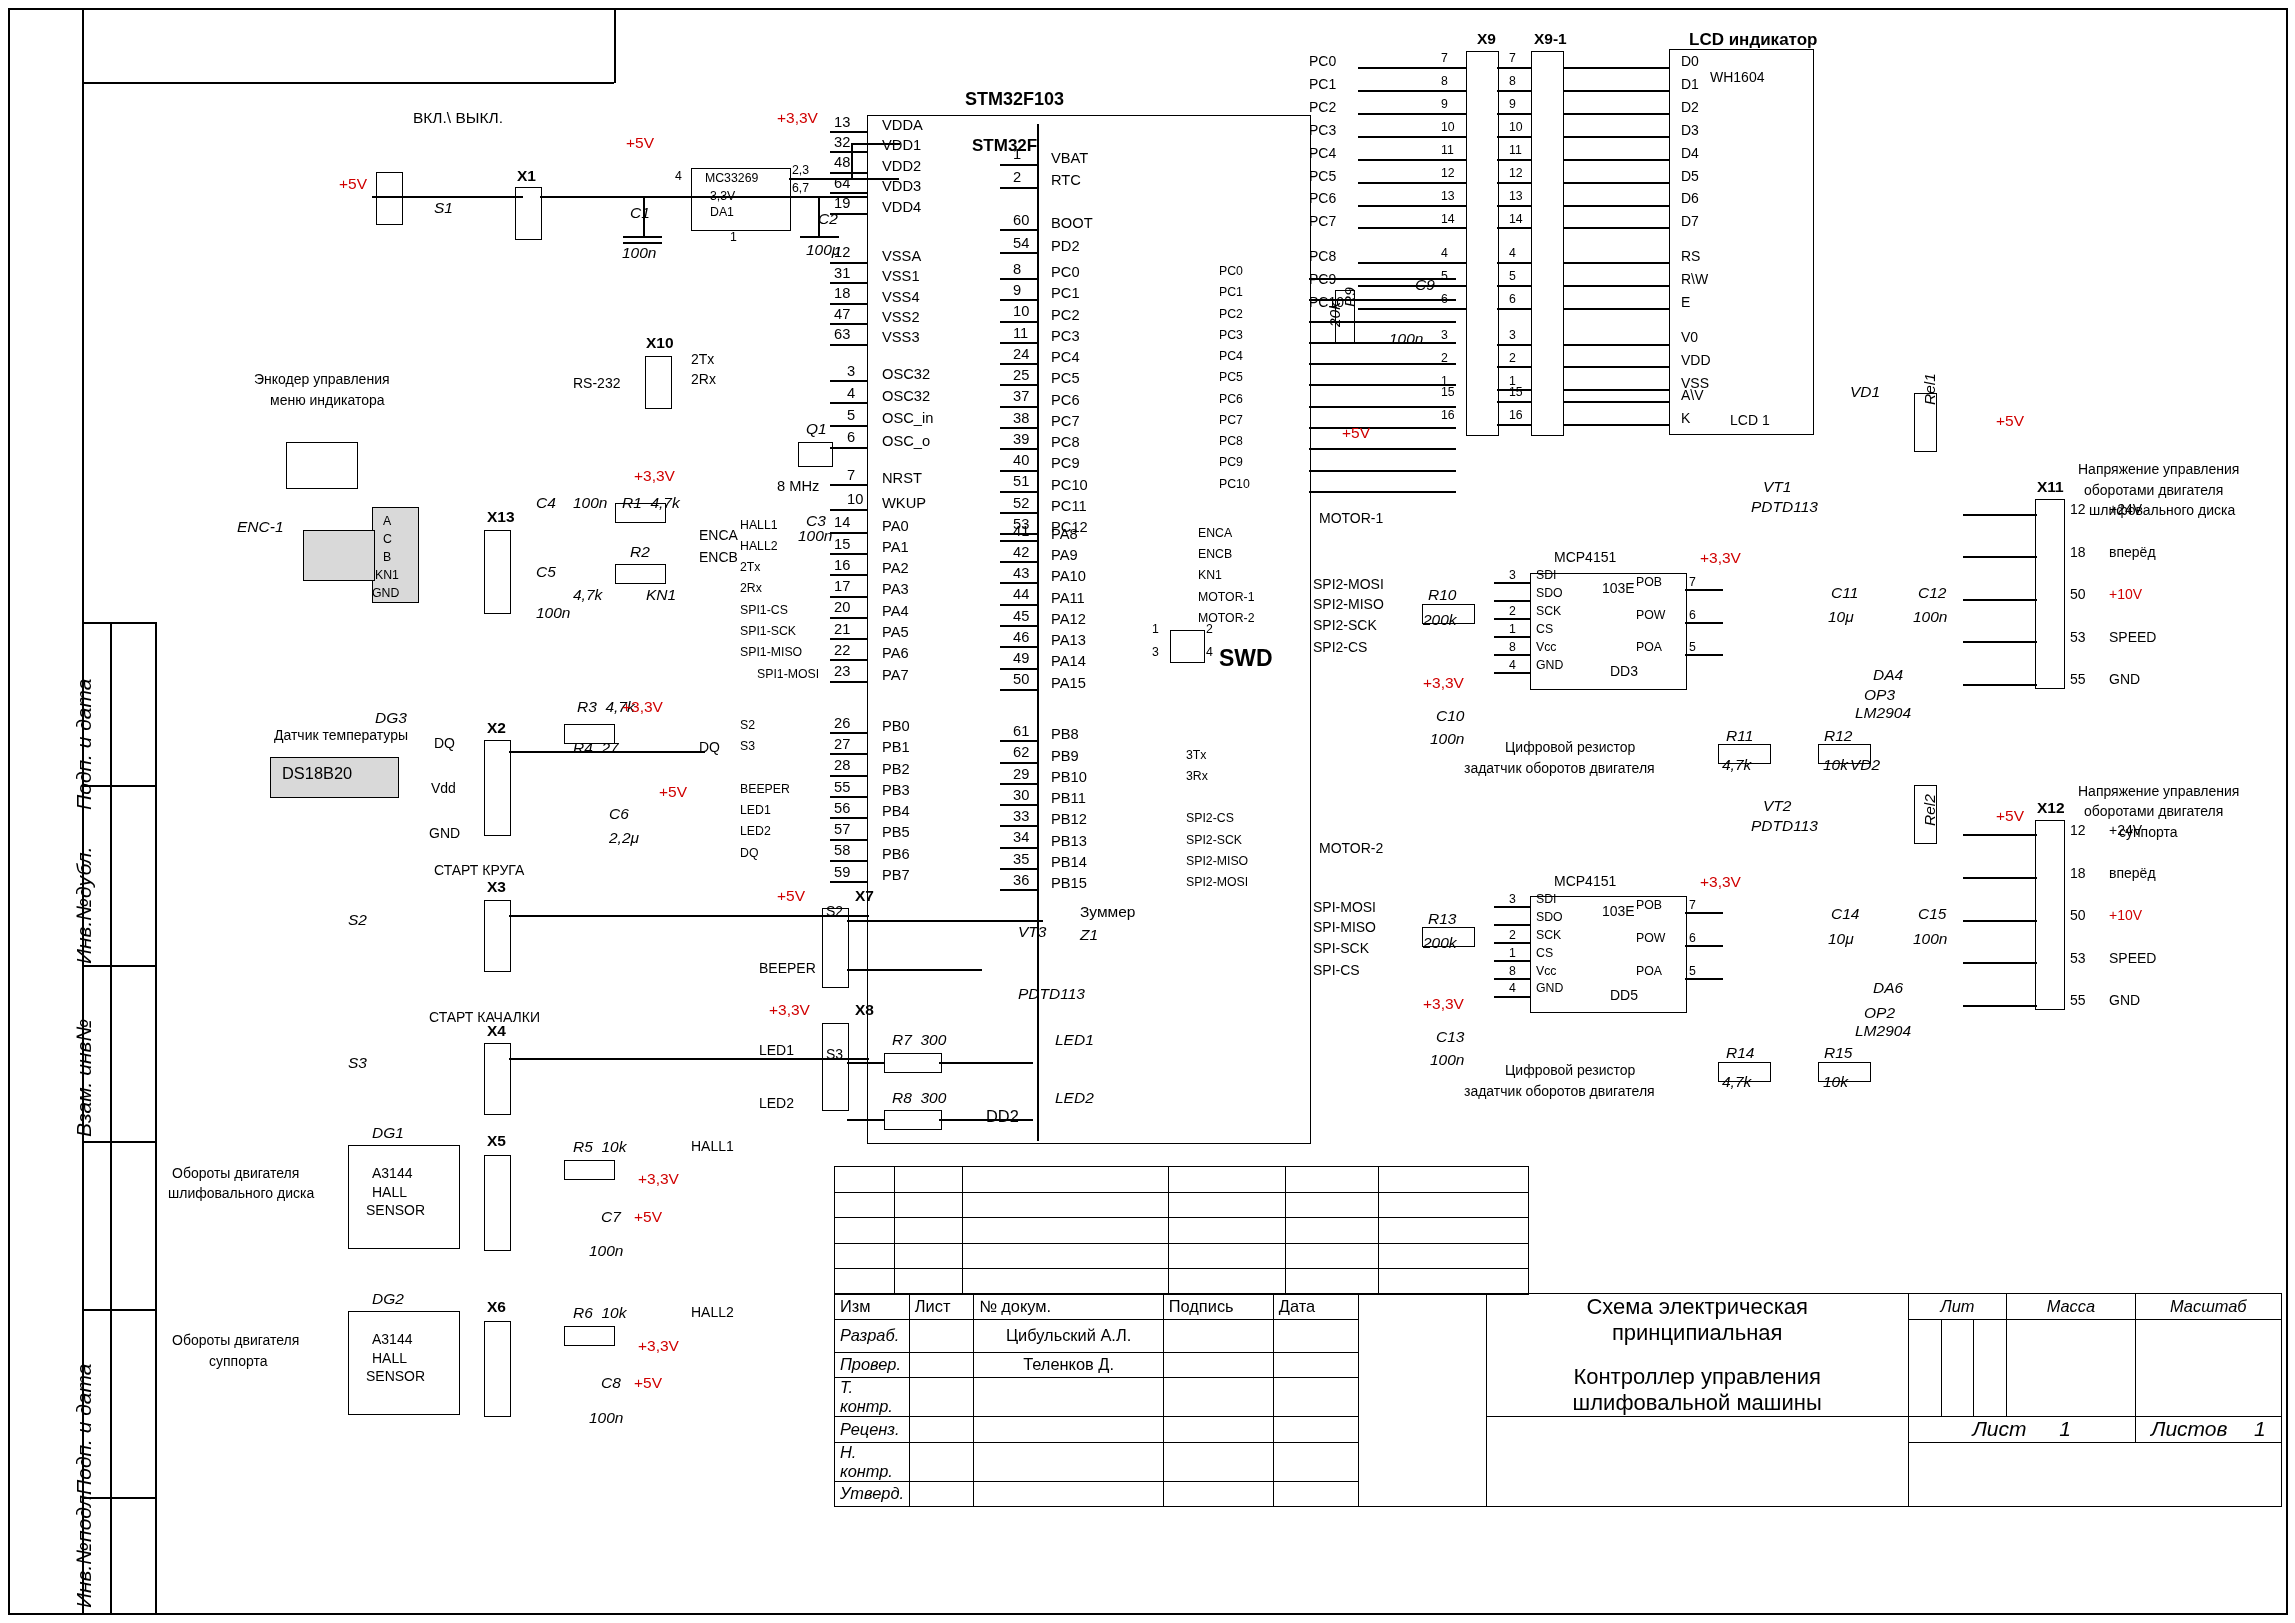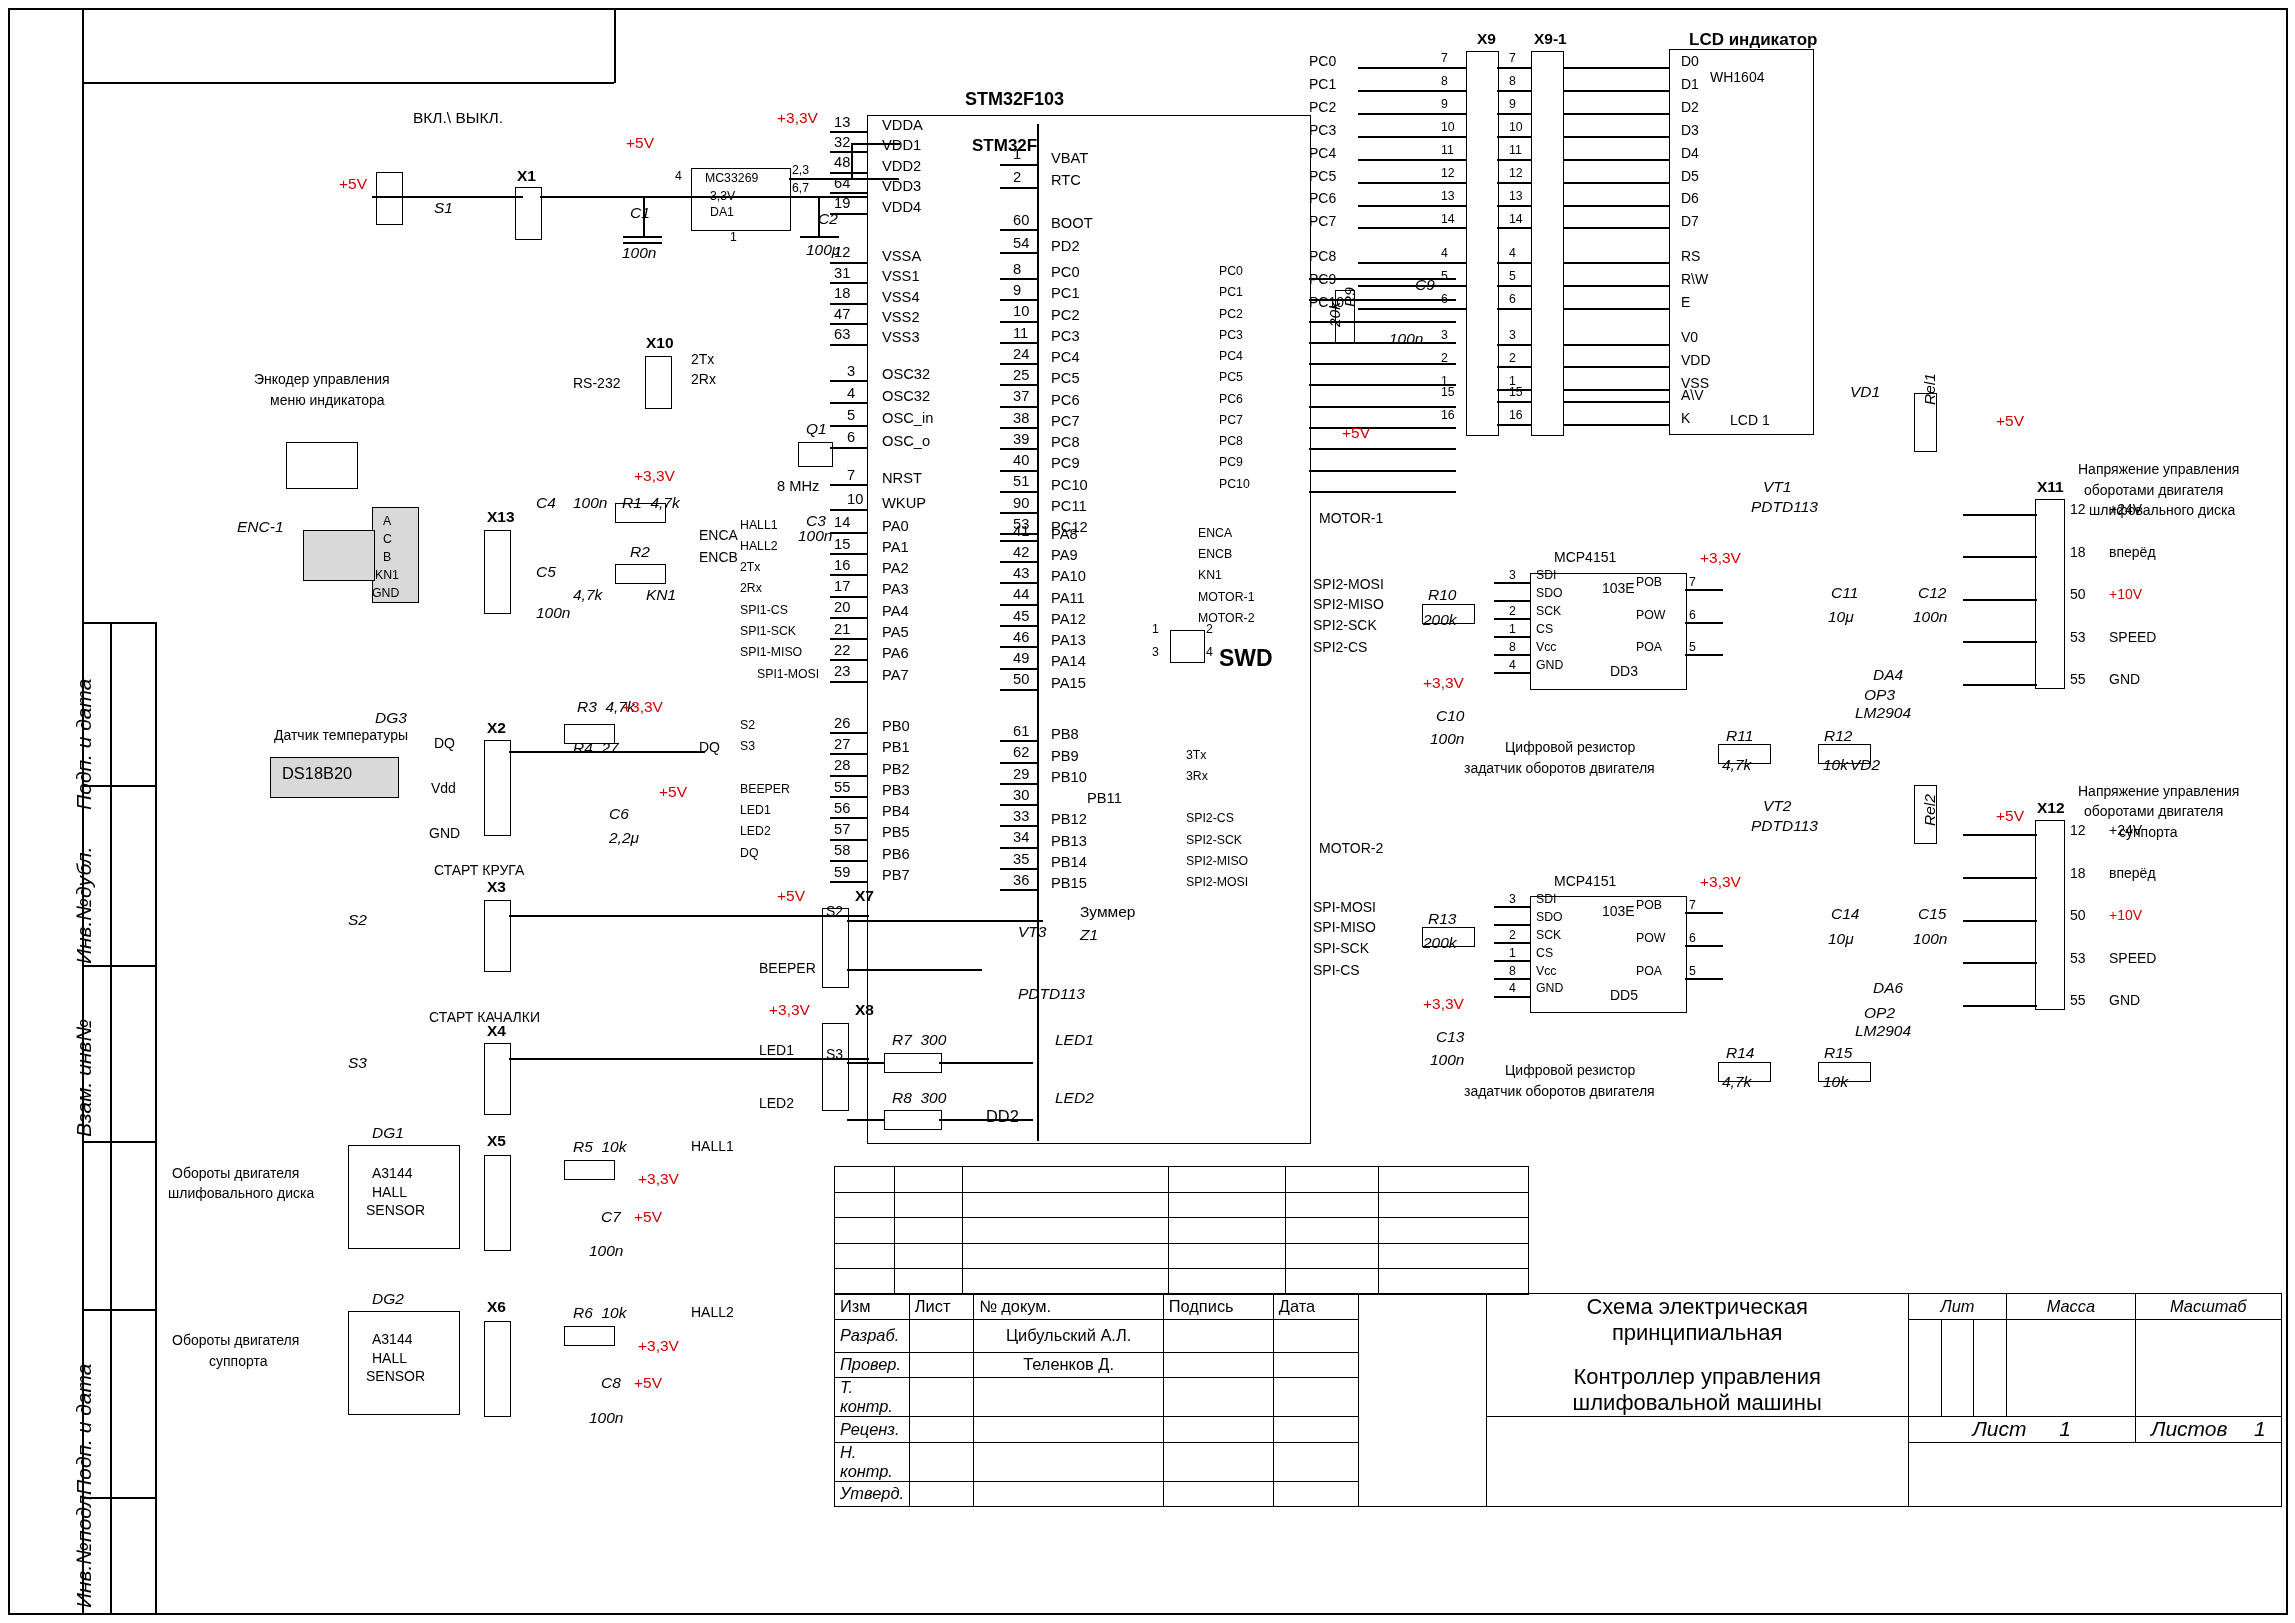--- a/index.html
+++ b/index.html
@@ -241,21 +241,21 @@
       <div class="txt pin" style="position:absolute;left:1013px;top:453px;">40</div>
       <div class="txt pin" style="position:absolute;left:1051px;top:456px;">PC9</div>
       <div class="txt xs" style="position:absolute;left:1219px;top:456px;">PC9</div>
       <div class="ln hl" style="position:absolute;left:1309px;top:470px;width:147px;height:1.6px;background:#000;"></div>
       <div class="ln hl" style="position:absolute;left:1000px;top:470px;width:38px;height:1.6px;background:#000;"></div>
       <div class="txt pin" style="position:absolute;left:1013px;top:474px;">51</div>
       <div class="txt pin" style="position:absolute;left:1051px;top:478px;">PC10</div>
       <div class="txt xs" style="position:absolute;left:1219px;top:478px;">PC10</div>
       <div class="ln hl" style="position:absolute;left:1309px;top:491px;width:147px;height:1.6px;background:#000;"></div>
       <div class="ln hl" style="position:absolute;left:1000px;top:491px;width:38px;height:1.6px;background:#000;"></div>
-      <div class="txt pin" style="position:absolute;left:1013px;top:496px;">90</div>
+      <div class="txt pin" style="position:absolute;left:1013px;top:496px;">52</div>
       <div class="txt pin" style="position:absolute;left:1051px;top:499px;">PC11</div>
       <div class="ln hl" style="position:absolute;left:1000px;top:512px;width:38px;height:1.6px;background:#000;"></div>
       <div class="txt pin" style="position:absolute;left:1013px;top:517px;">53</div>
       <div class="txt pin" style="position:absolute;left:1051px;top:520px;">PC12</div>
       <div class="ln hl" style="position:absolute;left:1000px;top:533px;width:38px;height:1.6px;background:#000;"></div>
     </div>
   <div id="mcu-porta-right">
       <div class="txt pin" style="position:absolute;left:1013px;top:524px;">41</div>
       <div class="txt pin" style="position:absolute;left:1051px;top:527px;">PA8</div>
       <div class="txt xs" style="position:absolute;left:1198px;top:527px;">ENCA</div>
@@ -292,21 +292,21 @@
       <div class="ln hl" style="position:absolute;left:1000px;top:740px;width:38px;height:1.6px;background:#000;"></div>
       <div class="txt pin" style="position:absolute;left:1013px;top:745px;">62</div>
       <div class="txt pin" style="position:absolute;left:1051px;top:749px;">PB9</div>
       <div class="txt xs" style="position:absolute;left:1186px;top:749px;">3Tx</div>
       <div class="ln hl" style="position:absolute;left:1000px;top:762px;width:38px;height:1.6px;background:#000;"></div>
       <div class="txt pin" style="position:absolute;left:1013px;top:767px;">29</div>
       <div class="txt pin" style="position:absolute;left:1051px;top:770px;">PB10</div>
       <div class="txt xs" style="position:absolute;left:1186px;top:770px;">3Rx</div>
       <div class="ln hl" style="position:absolute;left:1000px;top:783px;width:38px;height:1.6px;background:#000;"></div>
       <div class="txt pin" style="position:absolute;left:1013px;top:788px;">30</div>
-      <div class="txt pin" style="position:absolute;left:1051px;top:791px;margin-left:36px;">PB11</div>
+      <div class="txt pin" style="position:absolute;left:1051px;top:791px;">PB11</div>
       <div class="ln hl" style="position:absolute;left:1000px;top:804px;width:38px;height:1.6px;background:#000;"></div>
       <div class="txt pin" style="position:absolute;left:1013px;top:809px;">33</div>
       <div class="txt pin" style="position:absolute;left:1051px;top:812px;">PB12</div>
       <div class="txt xs" style="position:absolute;left:1186px;top:812px;">SPI2-CS</div>
       <div class="ln hl" style="position:absolute;left:1000px;top:825px;width:38px;height:1.6px;background:#000;"></div>
       <div class="txt pin" style="position:absolute;left:1013px;top:830px;">34</div>
       <div class="txt pin" style="position:absolute;left:1051px;top:834px;">PB13</div>
       <div class="txt xs" style="position:absolute;left:1186px;top:834px;">SPI2-SCK</div>
       <div class="ln hl" style="position:absolute;left:1000px;top:847px;width:38px;height:1.6px;background:#000;"></div>
       <div class="txt pin" style="position:absolute;left:1013px;top:852px;">35</div>

